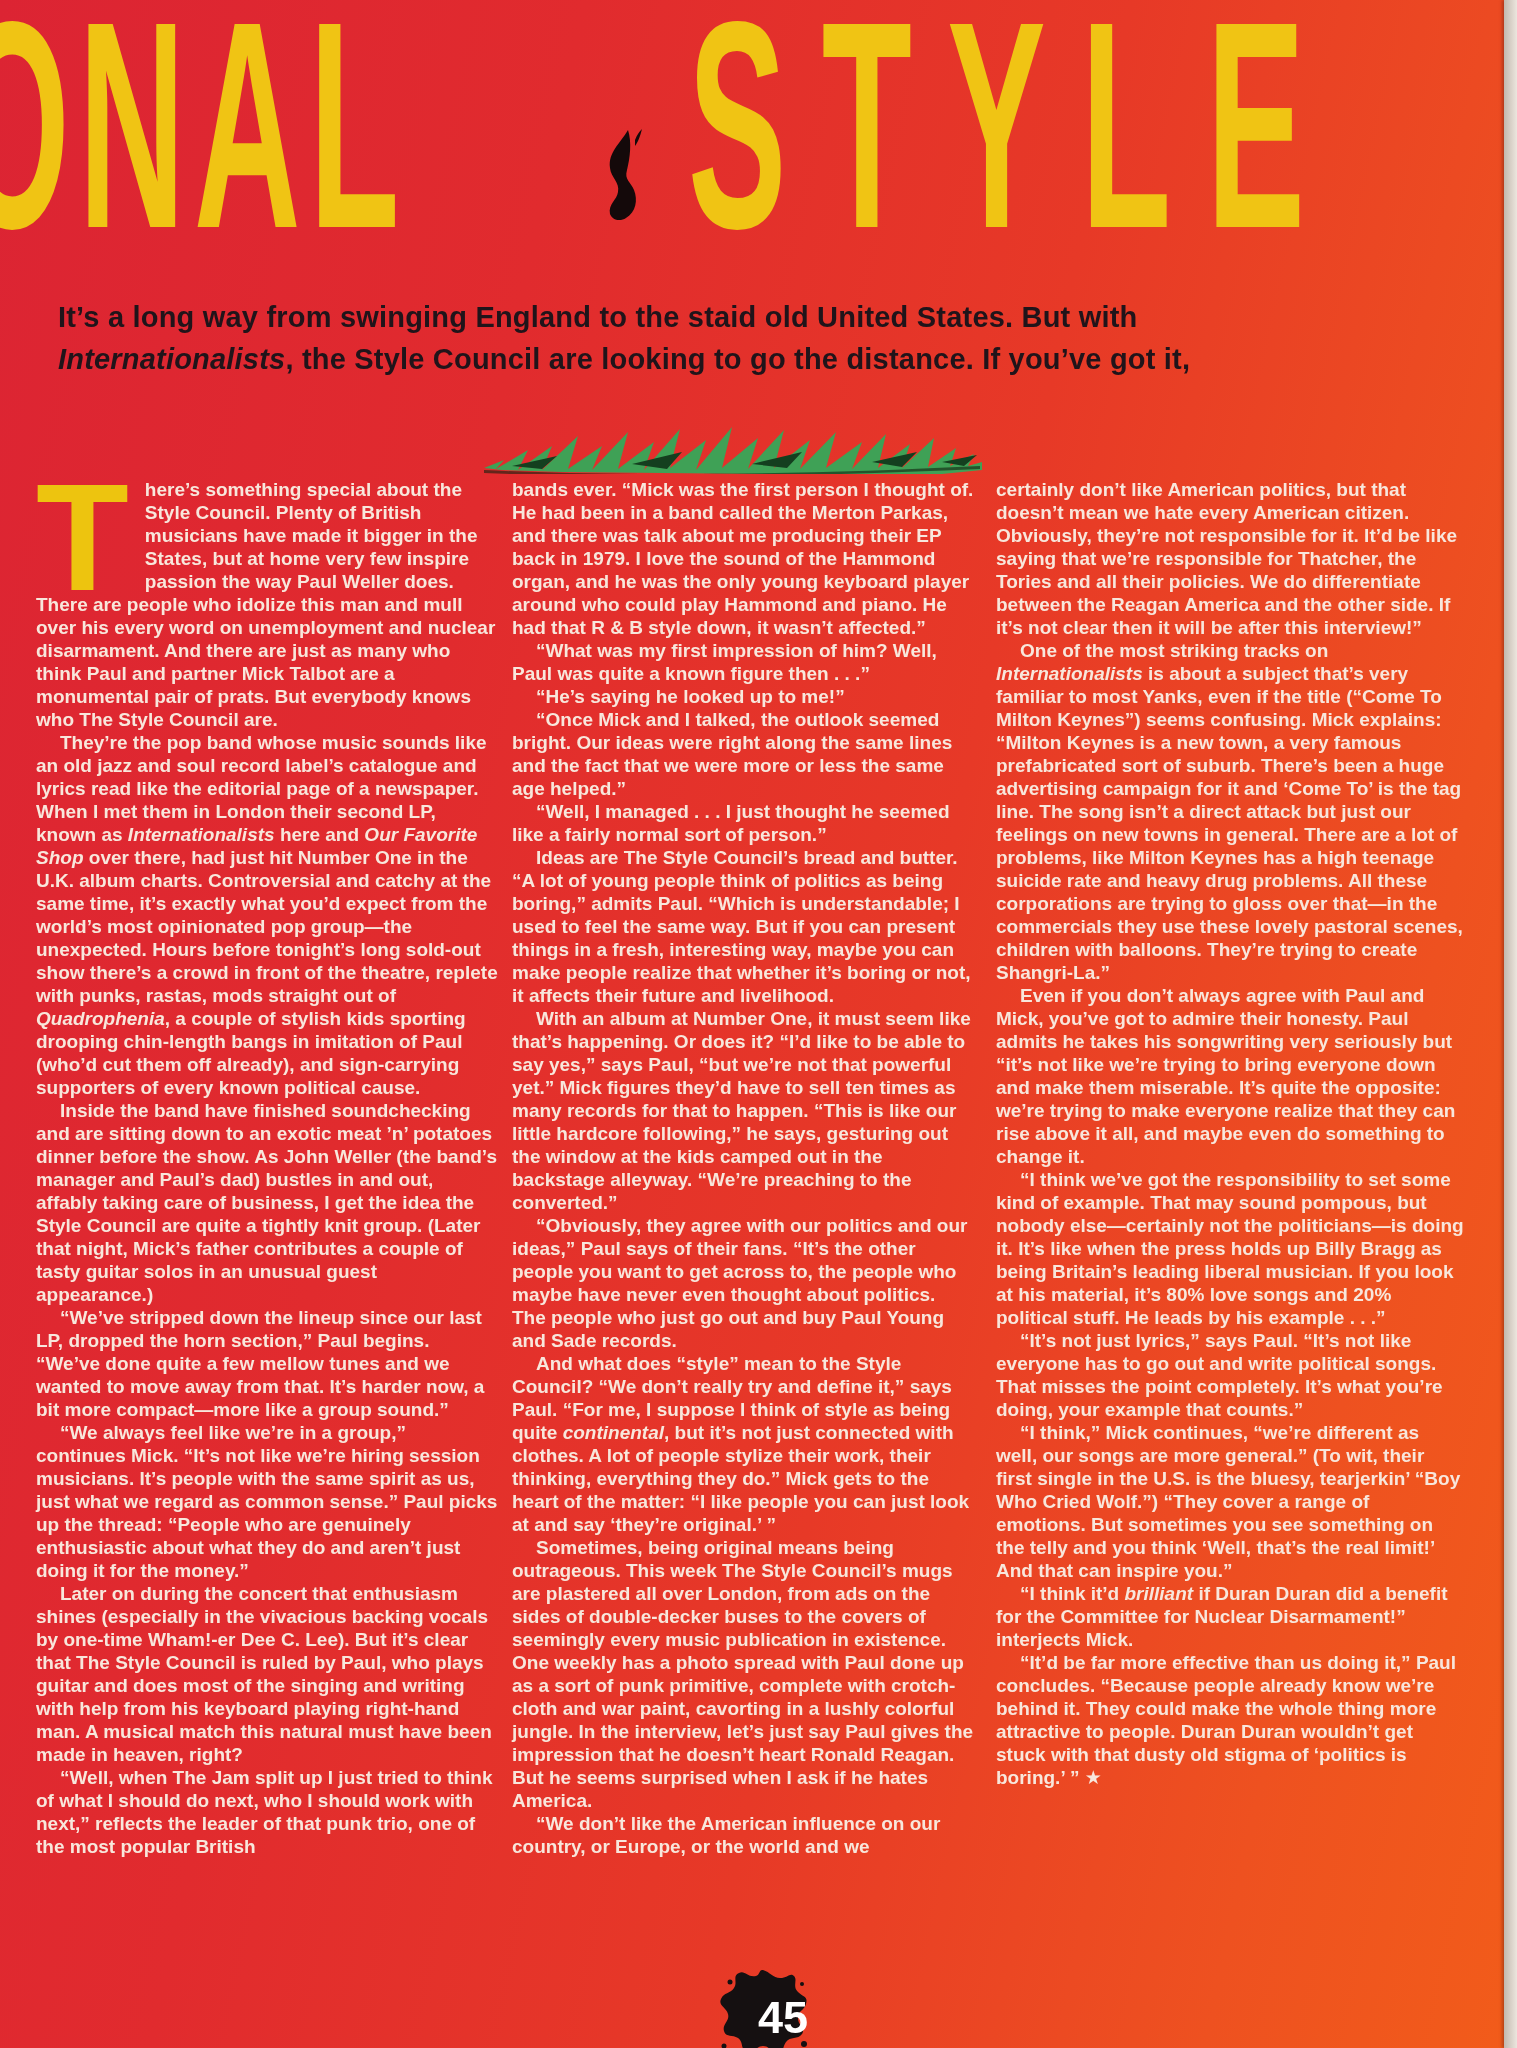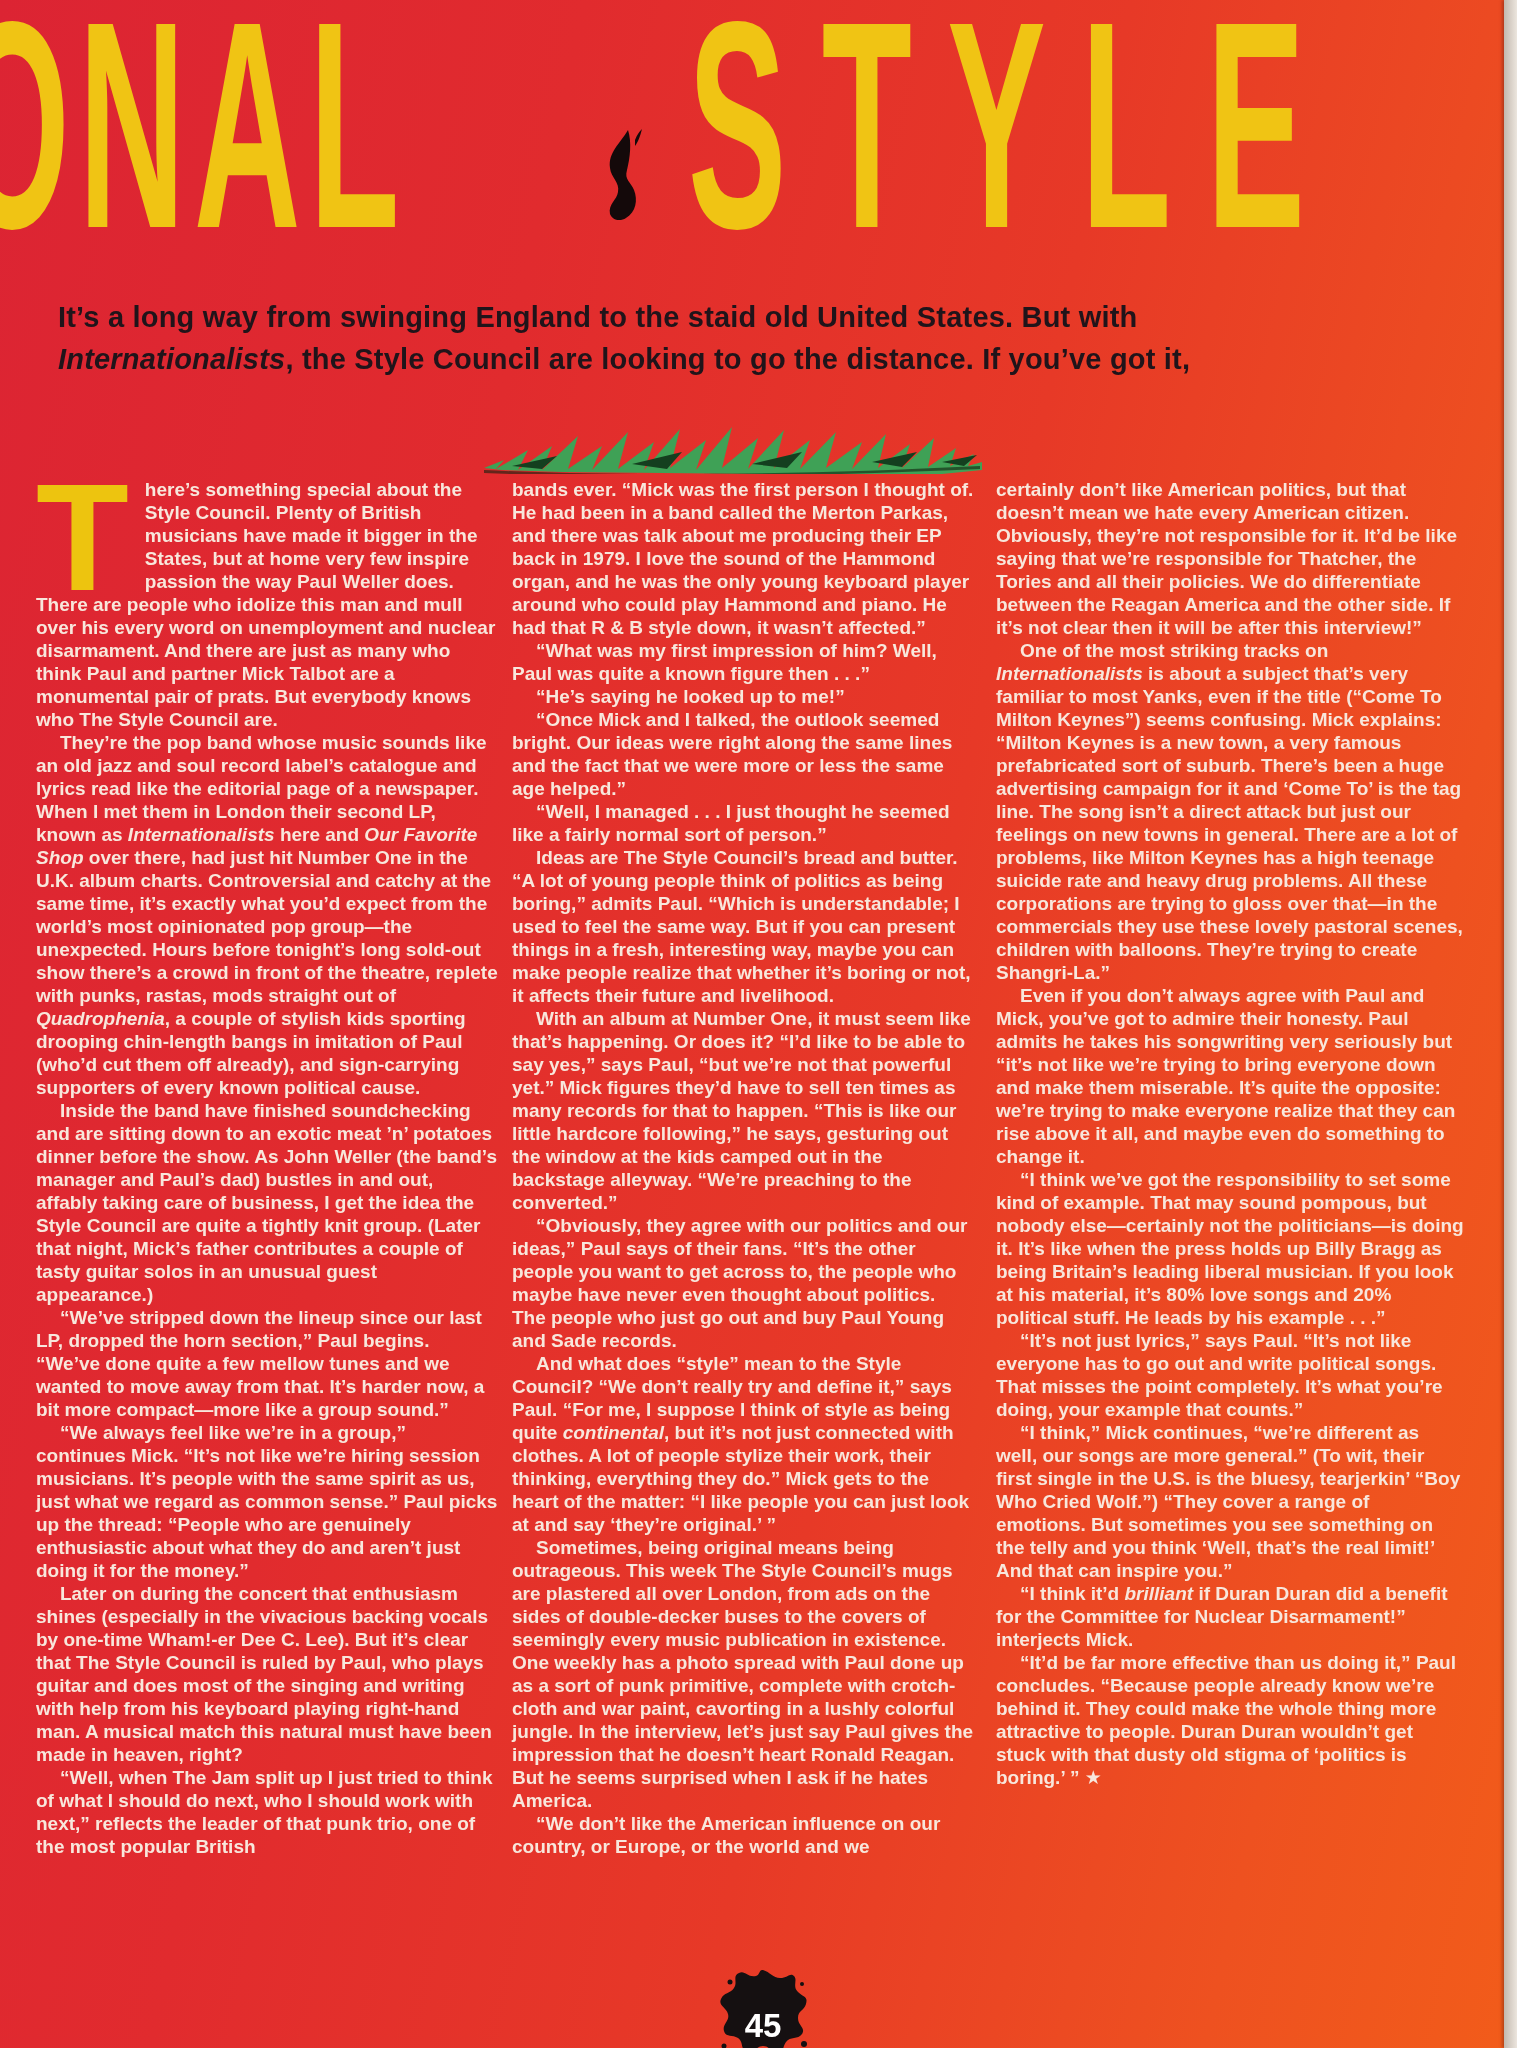--- a/index.html
+++ b/index.html
@@ -37,22 +37,22 @@
   .para.indent{text-indent:24px;}
   .col em{font-style:italic;}
   .dropcap{
     float:left;color:#edc40f;font-size:152px;line-height:106px;
     padding:6px 16px 2px 0;font-weight:700;text-indent:0;
   }
   
   .pagenum-wrap{position:absolute;left:718px;top:1966px;width:90px;height:90px;}
   .splat{position:absolute;left:0;top:0;width:90px;height:90px;}
   .pagenum{
-    position:absolute;left:0;top:41px;width:100%;text-align:center;
-    color:#ffffff;font-size:33px;font-weight:700;
+    position:absolute;left:0;top:26px;width:100%;text-align:right;
+    color:#ffffff;font-size:45px;font-weight:700;
   }
   
   .scan-edge{
     position:absolute;right:0;top:0;width:13px;height:2048px;
     background:linear-gradient(to right,#c2b8ae,#ece6de);
     box-shadow:-2px 0 3px rgba(70,20,10,0.35);
   }
 </style>
 </head>
 <body>

